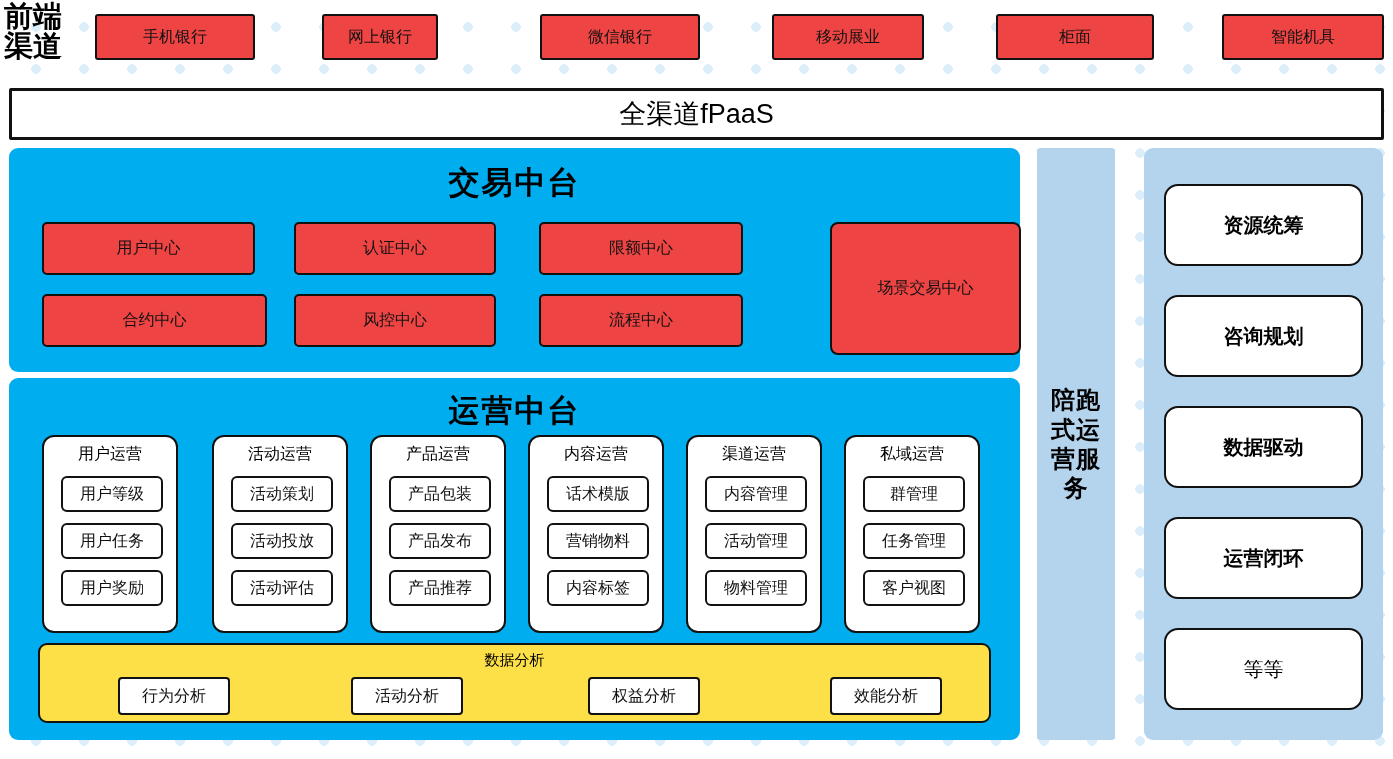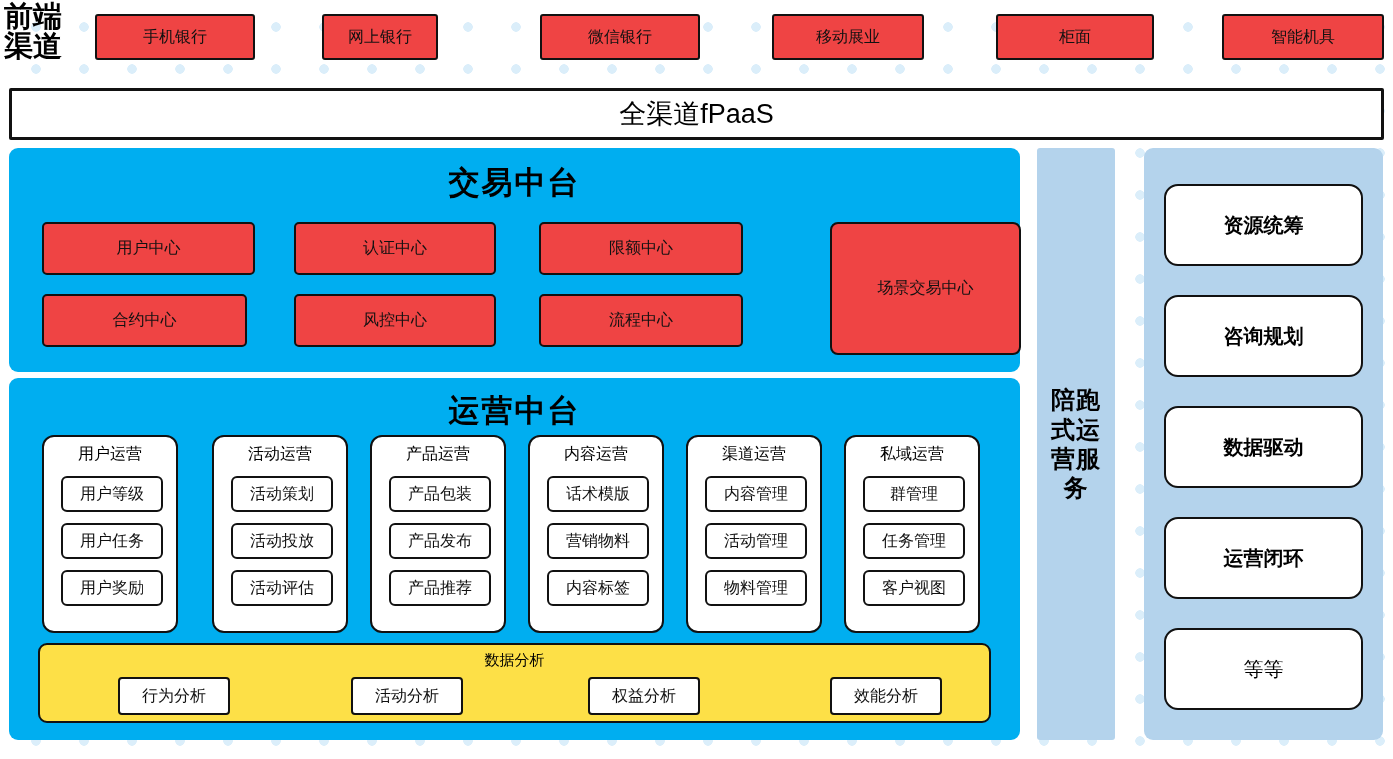--- a/index.html
+++ b/index.html
@@ -265,21 +265,21 @@
     </div>
 
   <div id="fpaas-bar">全渠道fPaaS</div>
 
   <div id="trade-panel" class="cyan-panel">
     <div id="trade-title" class="panel-title">交易中台</div>
     <div id="trade-boxes">
         <div class="wbox trade-box" style="left: 33px; top: 74px; width: 213px;">用户中心</div>
         <div class="wbox trade-box" style="left: 285px; top: 74px; width: 202px;">认证中心</div>
         <div class="wbox trade-box" style="left: 530px; top: 74px; width: 204px;">限额中心</div>
-        <div class="wbox trade-box" style="left: 33px; top: 146px; width: 205px;">合约中心</div>
+        <div class="wbox trade-box" style="left: 33px; top: 146px; width: 225px;">合约中心</div>
         <div class="wbox trade-box" style="left: 285px; top: 146px; width: 202px;">风控中心</div>
         <div class="wbox trade-box" style="left: 530px; top: 146px; width: 204px;">流程中心</div>
       </div>
     <div id="trade-scene-box" class="wbox">场景交易中心</div>
   </div>
 
   <div id="ops-panel" class="cyan-panel">
     <div id="ops-title" class="panel-title">运营中台</div>
     <div id="ops-columns">
         <div class="ops-col" style="left: 33px;">

